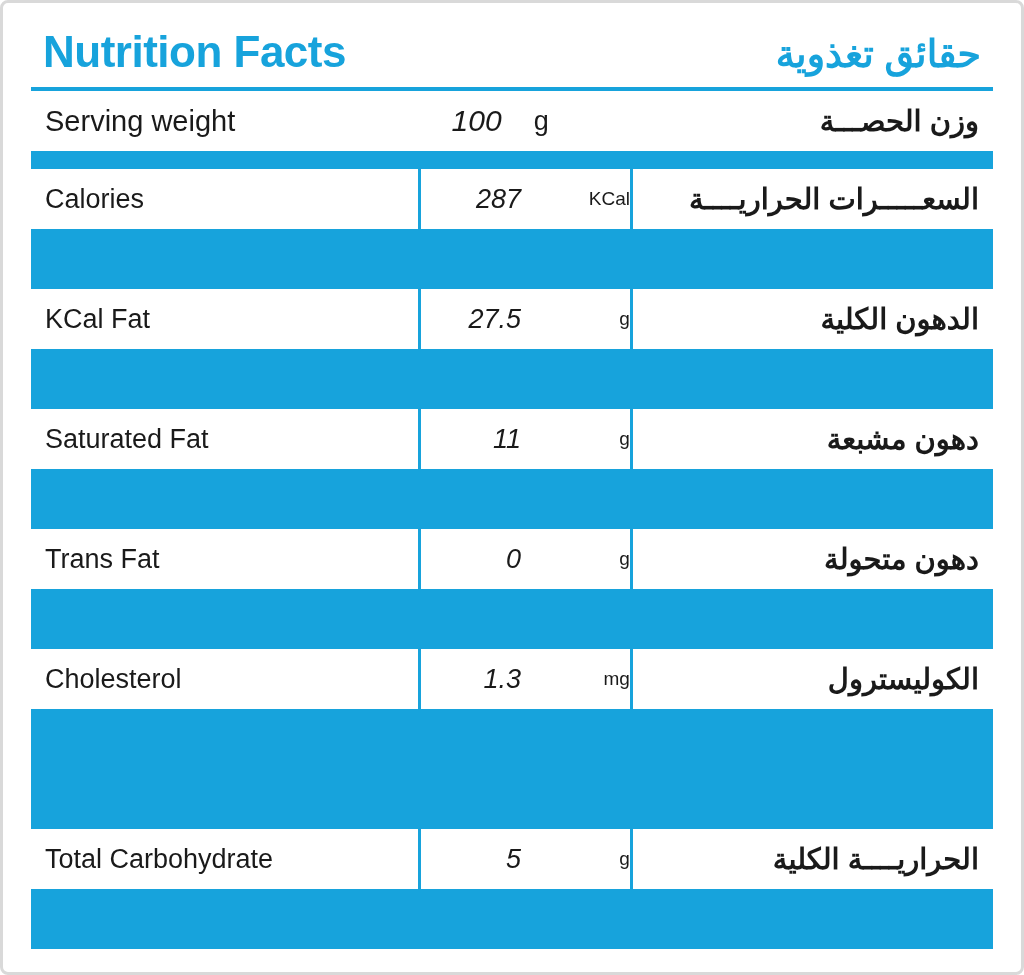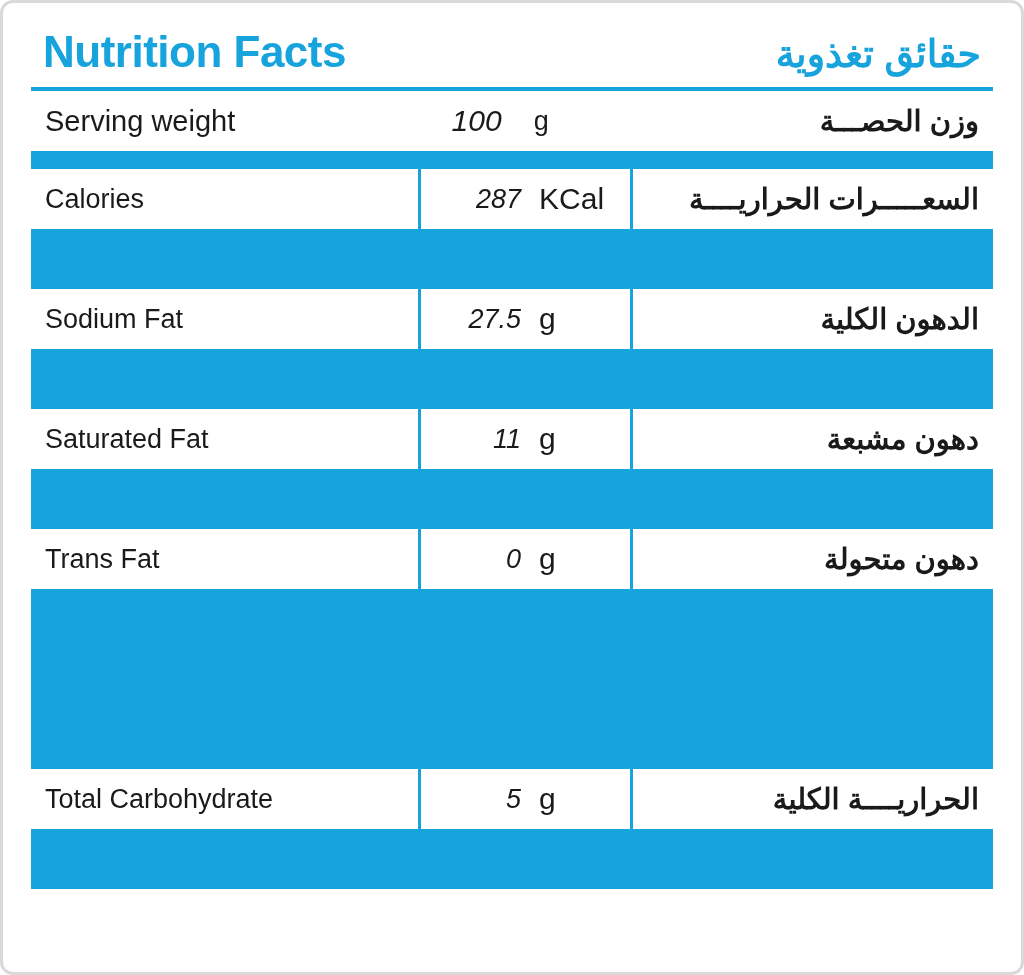--- a/index.html
+++ b/index.html
@@ -13,21 +13,21 @@
     font-family: "Liberation Sans", sans-serif;
     overflow: hidden;
   }
   .label-card {
     position: relative;
     width: 1024px;
     height: 975px;
     box-sizing: border-box;
     background: #ffffff;
     border: 3px solid #d9d9d9;
-    border-radius: 13px;
+    border-radius: 8px;
     padding: 18px 28px 10px 28px;
   }
   .title-row {
     display: flex;
     align-items: baseline;
     justify-content: space-between;
     padding: 6px 12px 2px 12px;
   }
   .title-en {
     color: #17a3dc;
@@ -71,23 +71,23 @@
     width: 11%;
     font-size: 27px;
     color: #1a1a1a;
     text-align: right;
     padding-right: 12px !important;
     border-left: 3px solid #17a3dc;
     font-style: italic;
   }
   .c-unit {
     width: 10%;
-    font-size: 30px;
-    color: #1a1a1a;
-    text-align: left;
+    font-size: 19px;
+    color: #1a1a1a;
+    text-align: right;
     padding-left: 6px !important;
     border-right: 3px solid #17a3dc;
   }
   .c-ar {
     width: 38%;
     font-size: 29px;
     color: #1a1a1a;
     text-align: right;
     direction: rtl;
     padding-right: 14px !important;
@@ -147,21 +147,21 @@
         <td class="c-name">Calories</td>
         <td class="c-val">287</td>
         <td class="c-unit">KCal</td>
         <td class="c-ar">السعـــــرات الحراريــــة</td>
       </tr>
       <tr class="row-sep">
           <td colspan="4"></td>
         </tr>
 
       <tr>
-        <td class="c-name">Sodium Fat</td>
+        <td class="c-name">KCal Fat</td>
         <td class="c-val">27.5</td>
         <td class="c-unit">g</td>
         <td class="c-ar">الدهون الكلية</td>
       </tr>
       <tr class="row-sep">
           <td colspan="4"></td>
         </tr>
 
       <tr>
         <td class="c-name">Saturated Fat</td>
@@ -176,20 +176,26 @@
       <tr>
         <td class="c-name">Trans Fat</td>
         <td class="c-val">0</td>
         <td class="c-unit">g</td>
         <td class="c-ar">دهون متحولة</td>
       </tr>
       <tr class="row-sep">
           <td colspan="4"></td>
         </tr>
 
+      <tr>
+        <td class="c-name">Cholesterol</td>
+        <td class="c-val">1.3</td>
+        <td class="c-unit">mg</td>
+        <td class="c-ar">الكوليسترول</td>
+      </tr>
       <tr class="row-sep">
           <td colspan="4"></td>
         </tr>
 
       <tr class="row-sep">
           <td colspan="4"></td>
         </tr>
 
       <tr>
         <td class="c-name">Total Carbohydrate</td>

